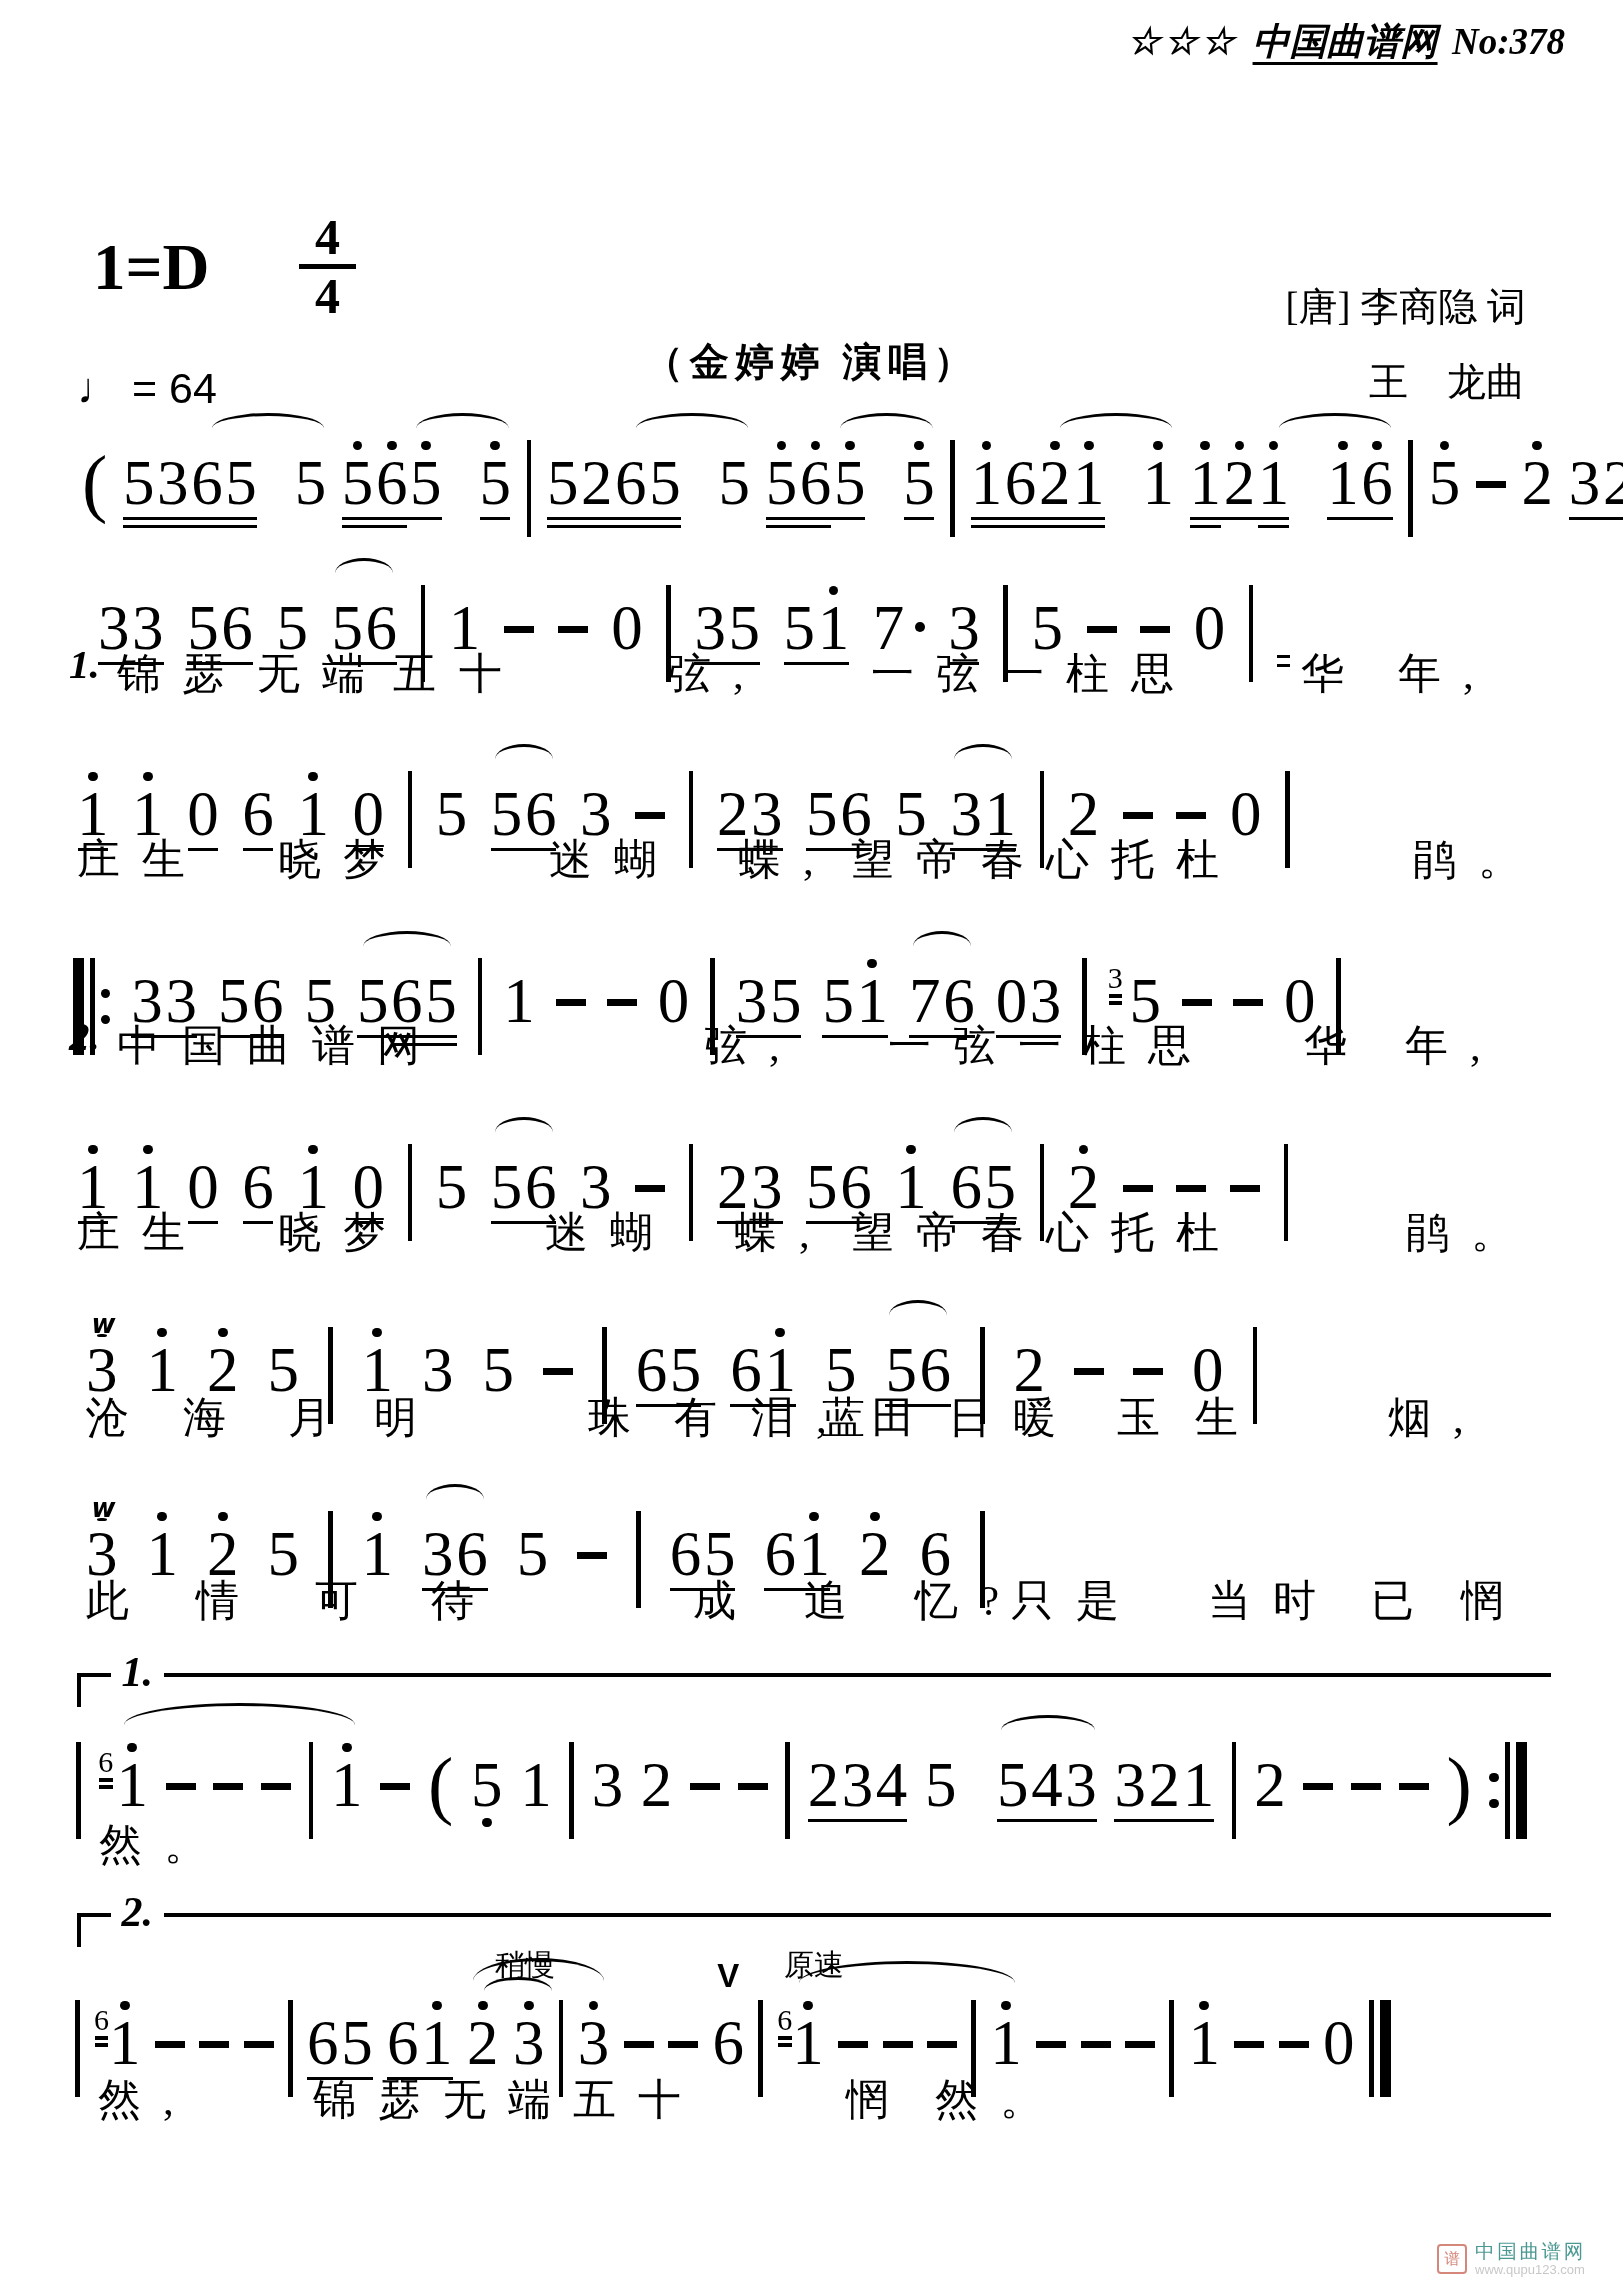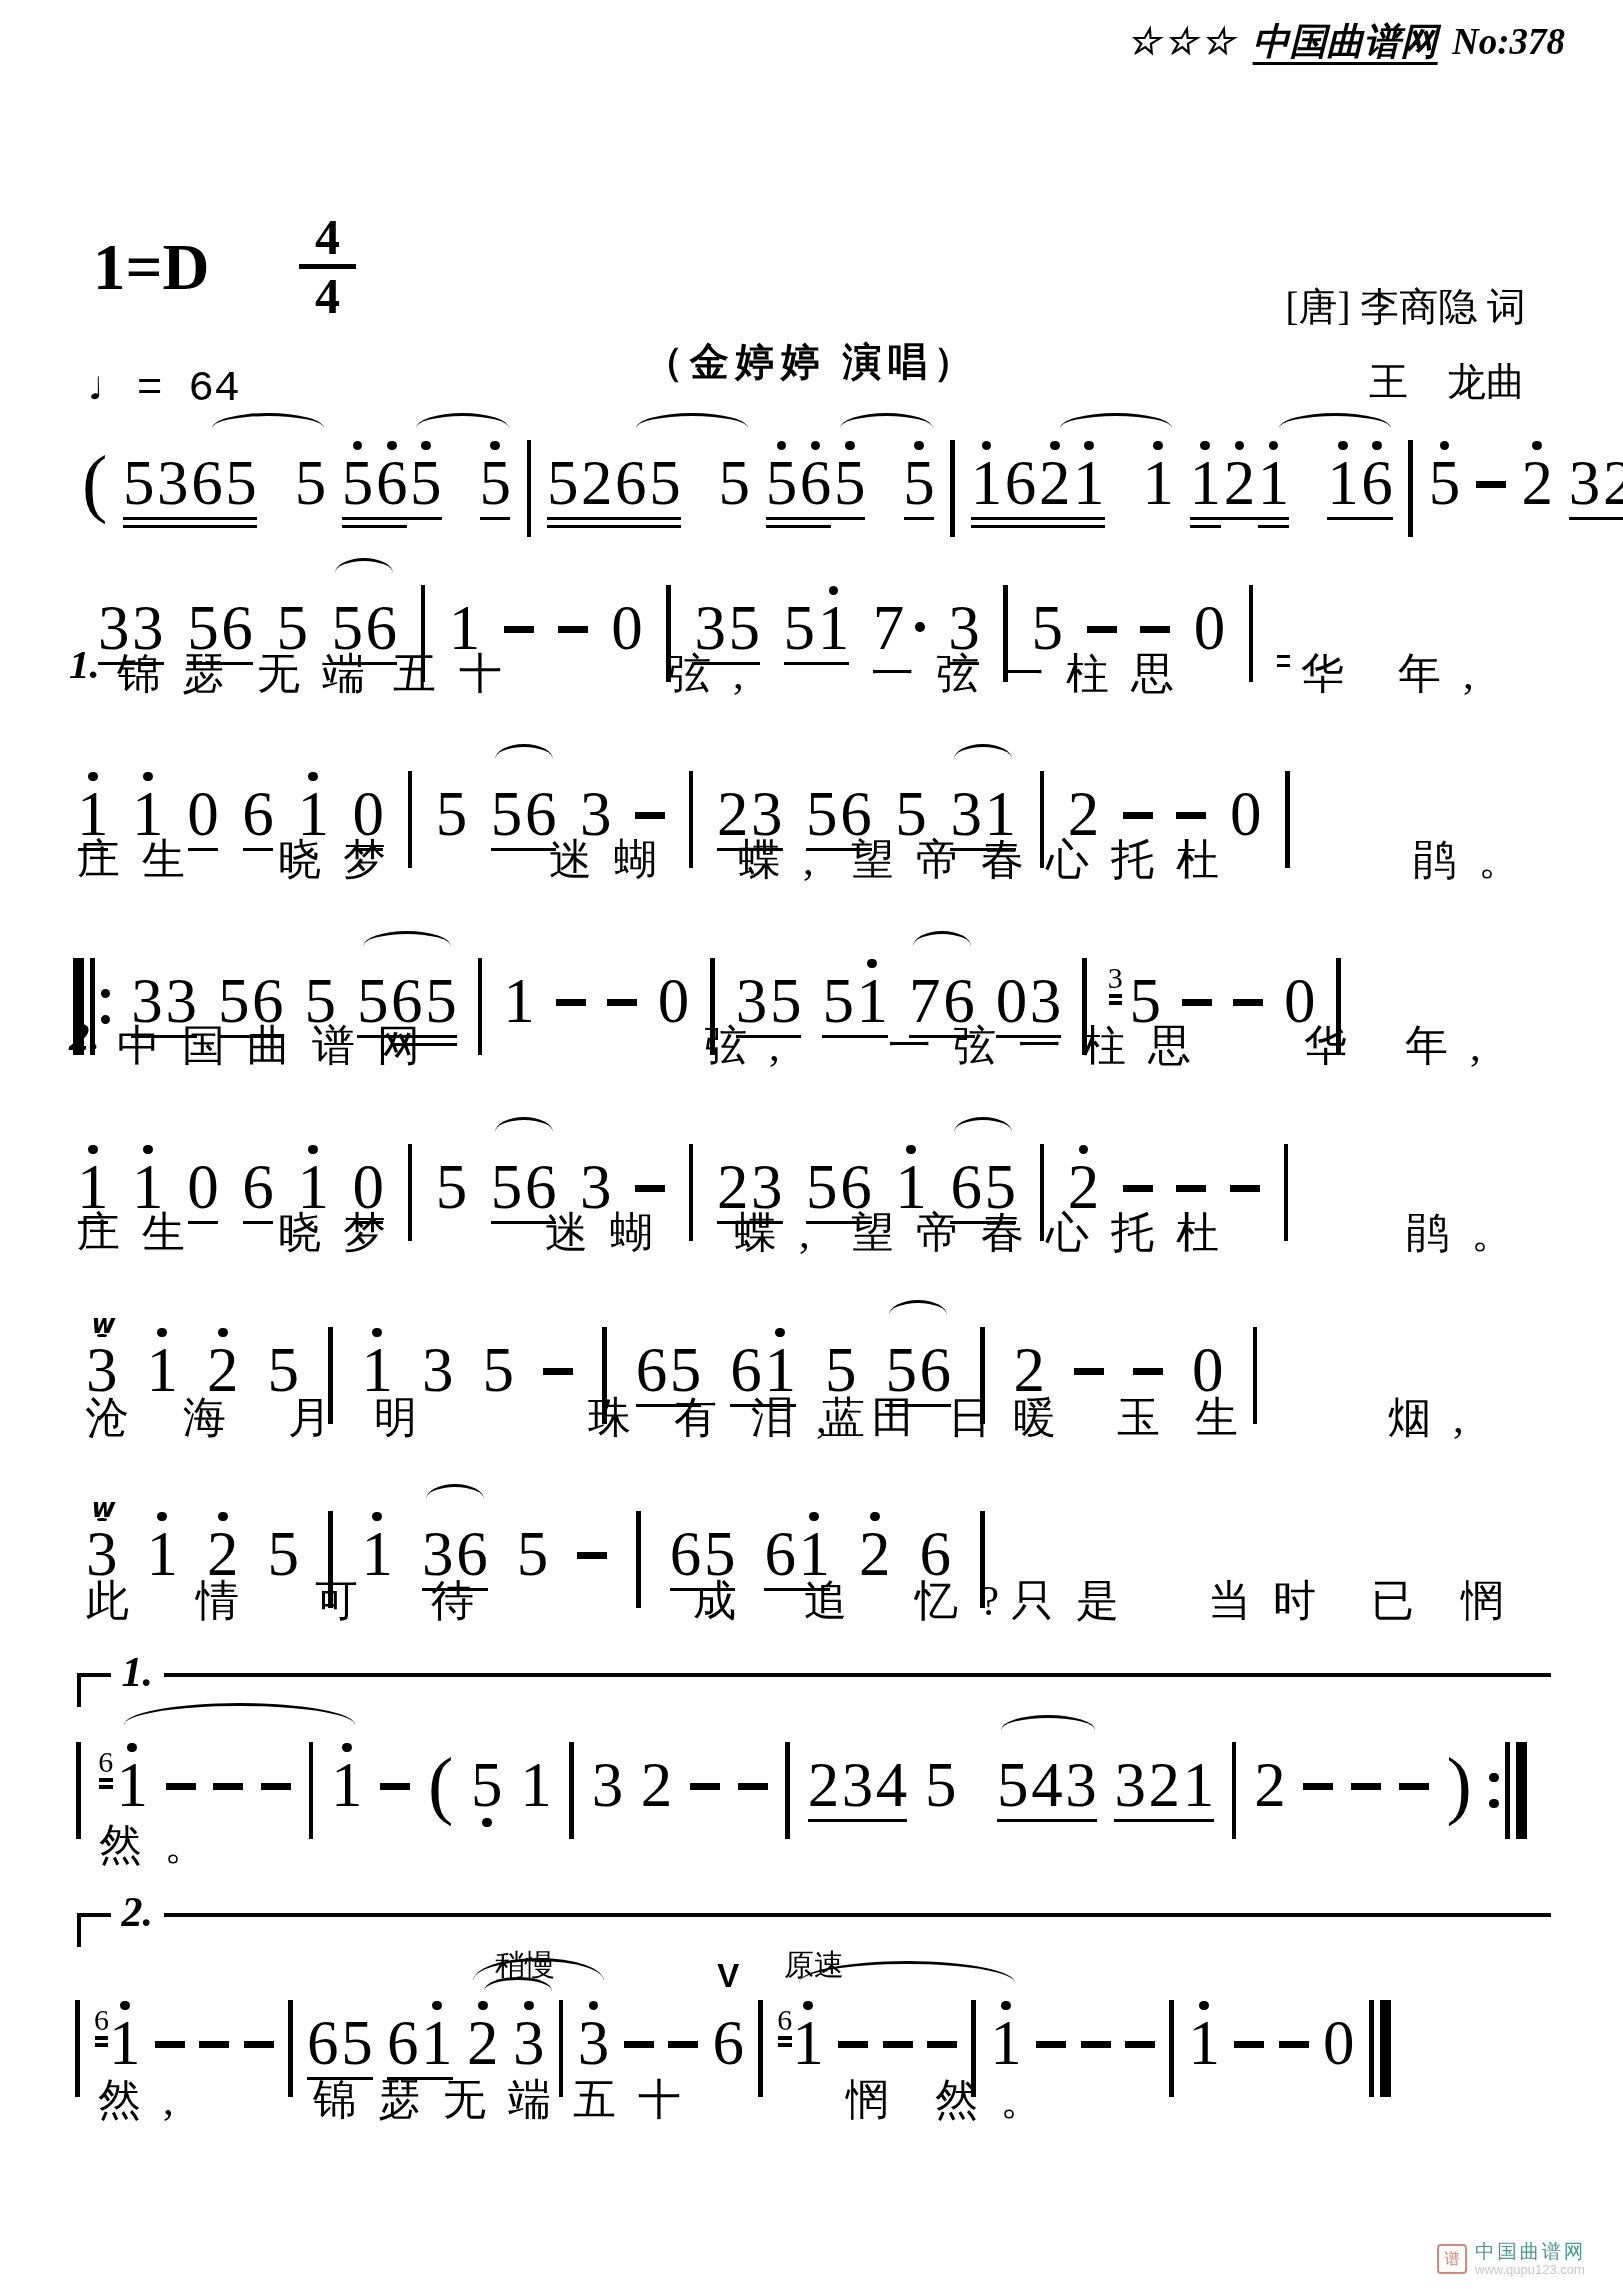--- a/index.html
+++ b/index.html
@@ -15,21 +15,21 @@
   
   .title{position:absolute;left:0;right:0;top:137px;text-align:center;
          font-size:108px;font-weight:bold;line-height:1.1;}
   .subtitle{position:absolute;left:0;right:0;top:335px;text-align:center;
             font-size:39px;font-weight:bold;letter-spacing:6.5px;}
   .keysig{position:absolute;left:93px;top:230px;font-size:65px;font-weight:bold;}
   .frac{position:absolute;left:296px;top:211px;width:63px;text-align:center;}
   .frac .fn{display:block;font-size:50px;font-weight:bold;line-height:52px;}
   .frac .fl{display:block;height:4.6px;background:#000;margin:1.3px 2.6px;}
   .tempo{position:absolute;left:77px;top:364px;font-size:43px;
-         font-family:Liberation Mono, monospace;margin-left:8px;}
+         font-family:Liberation Sans, sans-serif;}
   .cr1{position:absolute;right:97px;top:280px;font-size:39px;}
   .cr2{position:absolute;right:98px;top:355px;font-size:39px;}
 
   
   .nline{position:absolute;display:flex;align-items:flex-start;column-gap:var(--g,22px);}
   .tok{display:inline-flex;flex-direction:column;align-items:center;position:relative;}
   .da{display:flex;flex-direction:column;align-items:center;justify-content:flex-end;
       height:22px;overflow:visible;}
   .bd{font-size:63px;line-height:60px;font-weight:normal;white-space:nowrap;}
   .db{height:17px;display:flex;align-items:flex-start;}

